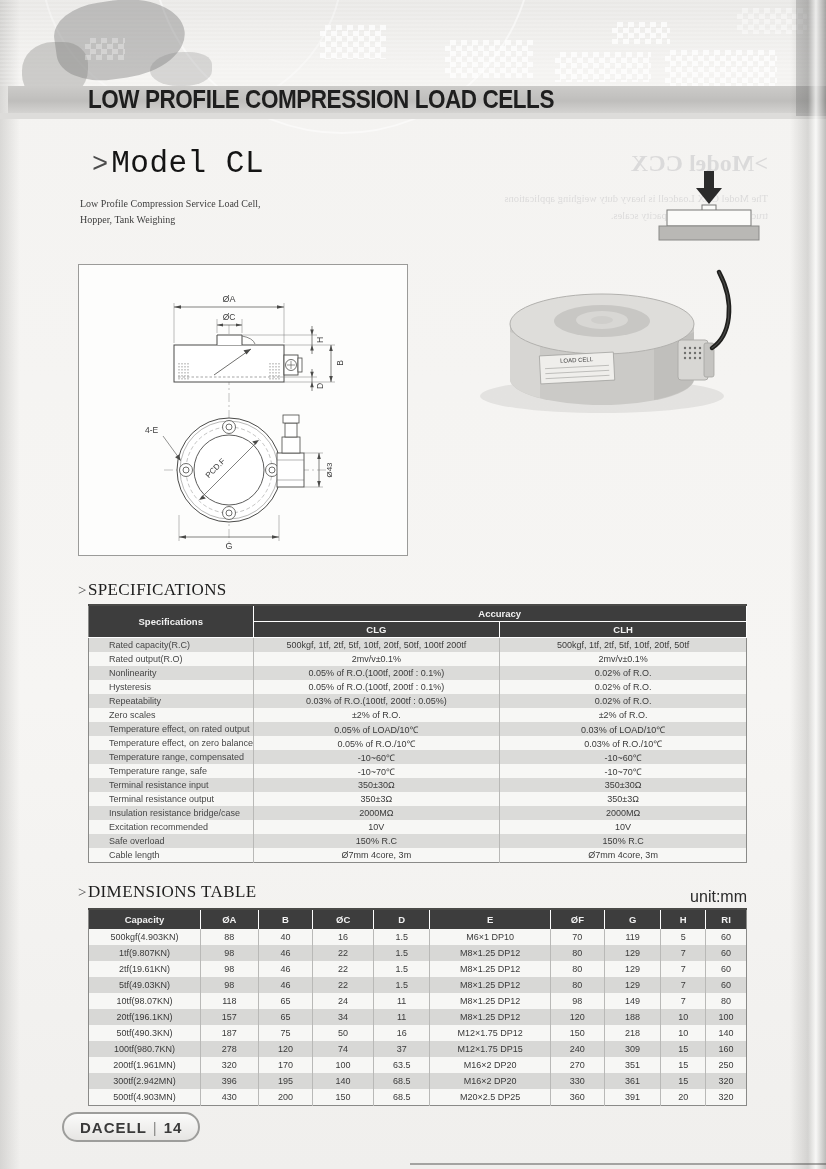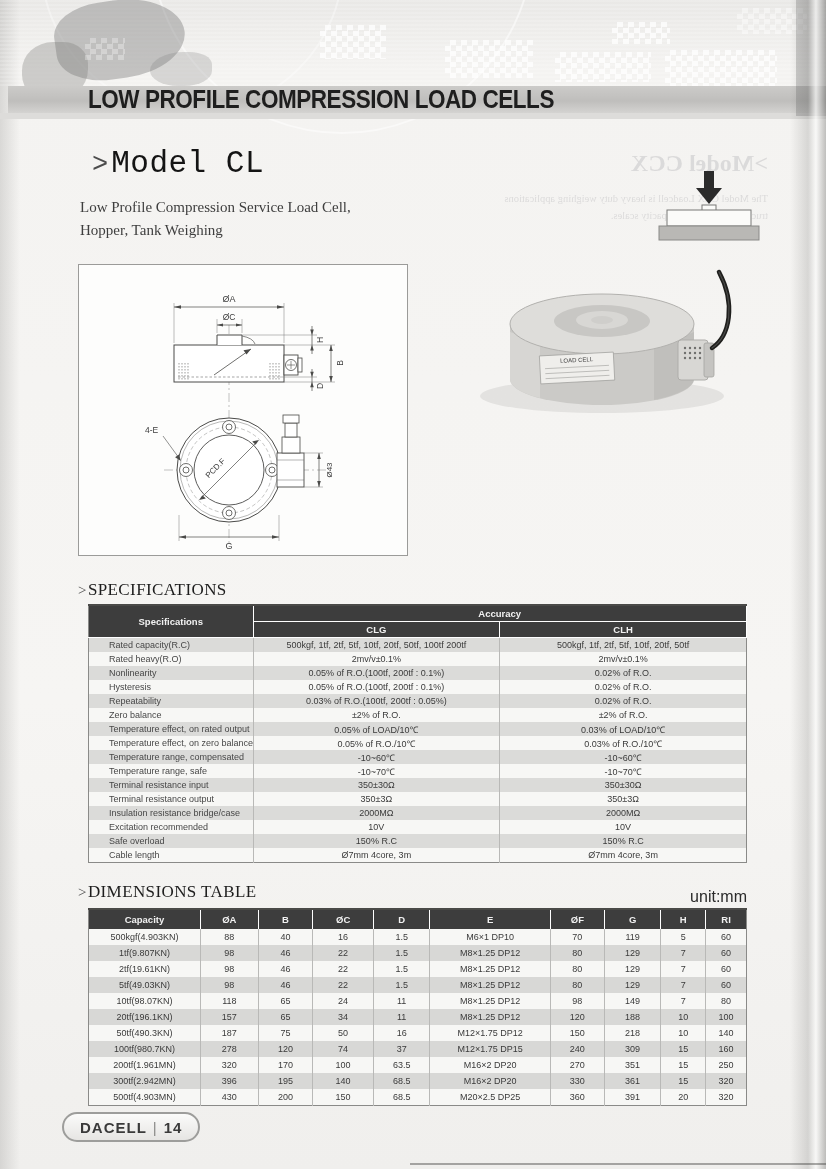--- a/index.html
+++ b/index.html
@@ -19,21 +19,21 @@
   .banner{position:absolute;left:8px;top:86px;width:826px;height:27px;
           background:linear-gradient(180deg,#cccbc9,#bfbebc 55%,#d4d3d1);}
   .banner-title{position:absolute;left:80px;top:-1px;font-size:25px;font-weight:800;color:#1e1e1e;
                 letter-spacing:-.5px;transform:scaleX(.9);transform-origin:left center;white-space:nowrap;}
   .banner-sub{position:absolute;left:0;top:113px;width:826px;height:6px;background:#dddcda;}
   
   .model-h{position:absolute;left:92px;top:146px;font-family:Liberation Mono, monospace;color:#141414;}
   .model-h .gt{font-size:27px;color:#4c4c4c;margin-right:3px;}
   .model-h .nm{font-size:31px;letter-spacing:.5px;}
   .desc{position:absolute;left:80px;top:196px;font-family:"Liberation Serif",serif;
-        font-size:15px;color:#3e3e3e;line-height:1.55;}
+        font-size:10px;color:#3e3e3e;line-height:1.55;}
   
   .ghost{position:absolute;left:498px;top:150px;width:270px;transform:scaleX(-1);
          opacity:.16;color:#5b5b66;font-family:"Liberation Serif",serif;}
   .ghost .gh-title{font-size:24px;font-weight:bold;margin-bottom:14px;}
   .ghost .gh-line{font-size:10.5px;line-height:1.6;}
   
   .draw-box{position:absolute;left:78px;top:264px;width:330px;height:292px;background:#fdfdfc;
             border:1px solid #9b9b99;box-sizing:border-box;}
   svg text{font-family:"Liberation Sans",sans-serif;fill:#3c3c3c;}
   
@@ -288,41 +288,41 @@
         <th>CLH</th>
       </tr>
     </thead>
     <tbody id="spec-body">
         <tr>
           <td class="label-cell">Rated capacity(R.C)</td>
           <td>500kgf, 1tf, 2tf, 5tf, 10tf, 20tf, 50tf, 100tf 200tf</td>
           <td>500kgf, 1tf, 2tf, 5tf, 10tf, 20tf, 50tf</td>
         </tr>
         <tr>
-          <td class="label-cell">Rated heavy(R.O)</td>
+          <td class="label-cell">Rated output(R.O)</td>
           <td>2mv/v±0.1%</td>
           <td>2mv/v±0.1%</td>
         </tr>
         <tr>
           <td class="label-cell">Nonlinearity</td>
           <td>0.05% of R.O.(100tf, 200tf : 0.1%)</td>
           <td>0.02% of R.O.</td>
         </tr>
         <tr>
           <td class="label-cell">Hysteresis</td>
           <td>0.05% of R.O.(100tf, 200tf : 0.1%)</td>
           <td>0.02% of R.O.</td>
         </tr>
         <tr>
           <td class="label-cell">Repeatability</td>
           <td>0.03% of R.O.(100tf, 200tf : 0.05%)</td>
           <td>0.02% of R.O.</td>
         </tr>
         <tr>
-          <td class="label-cell">Zero balance</td>
+          <td class="label-cell">Zero scales</td>
           <td>±2% of R.O.</td>
           <td>±2% of R.O.</td>
         </tr>
         <tr>
           <td class="label-cell">Temperature effect, on rated output</td>
           <td>0.05% of LOAD/10℃</td>
           <td>0.03% of LOAD/10℃</td>
         </tr>
         <tr>
           <td class="label-cell">Temperature effect, on zero balance</td>

